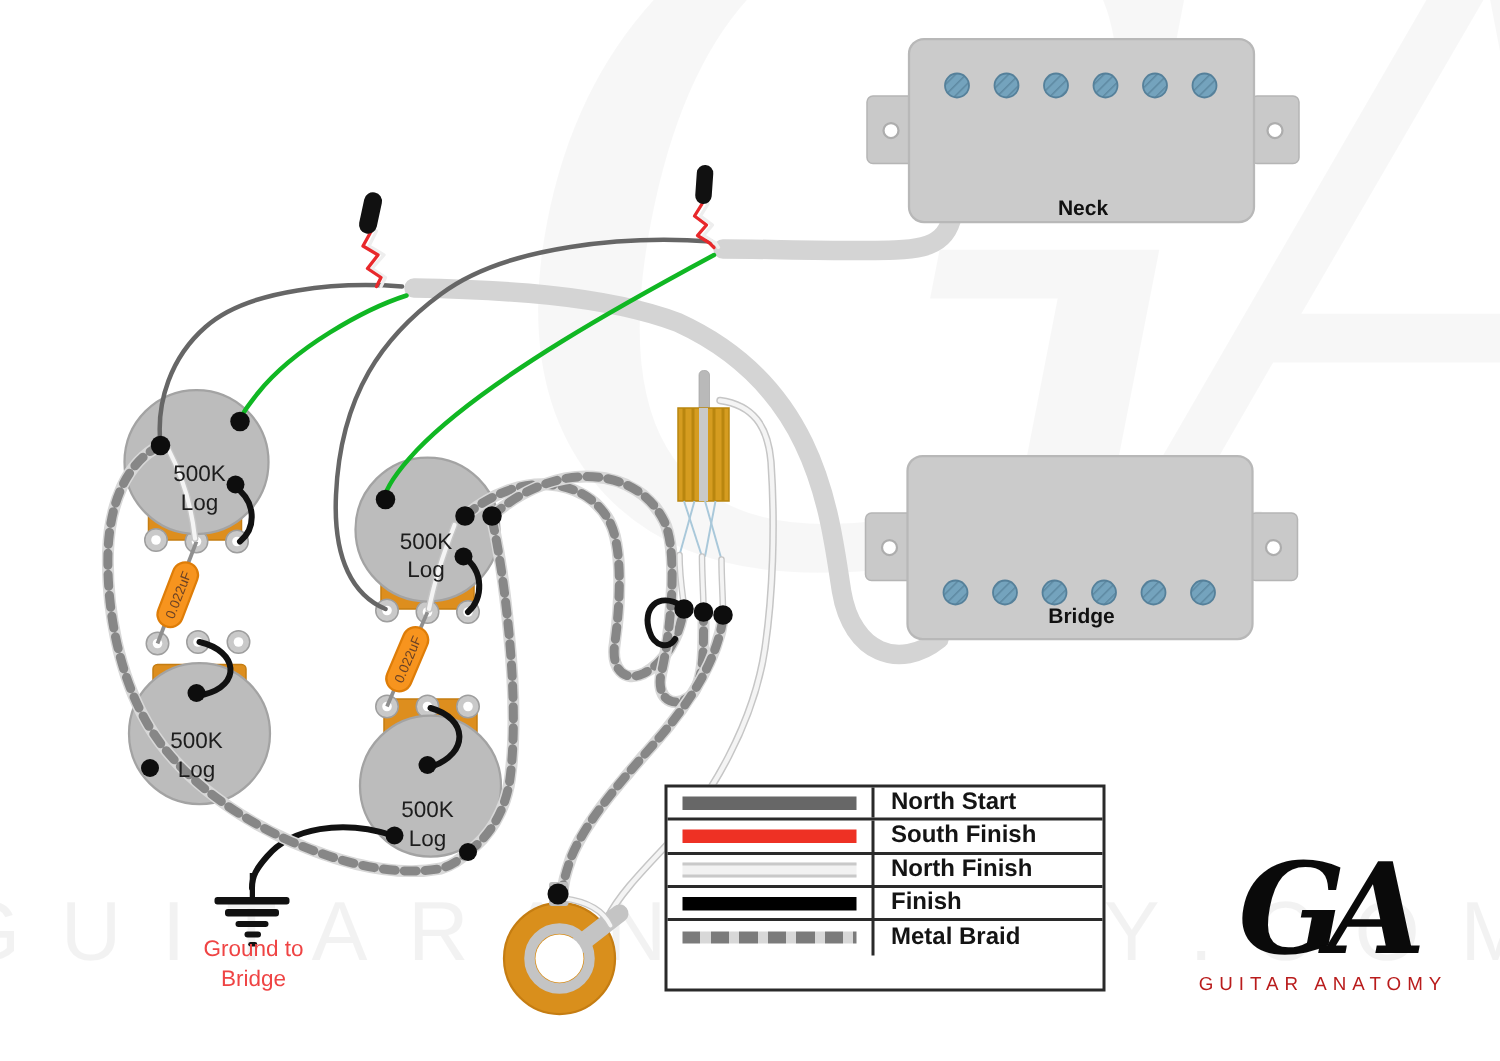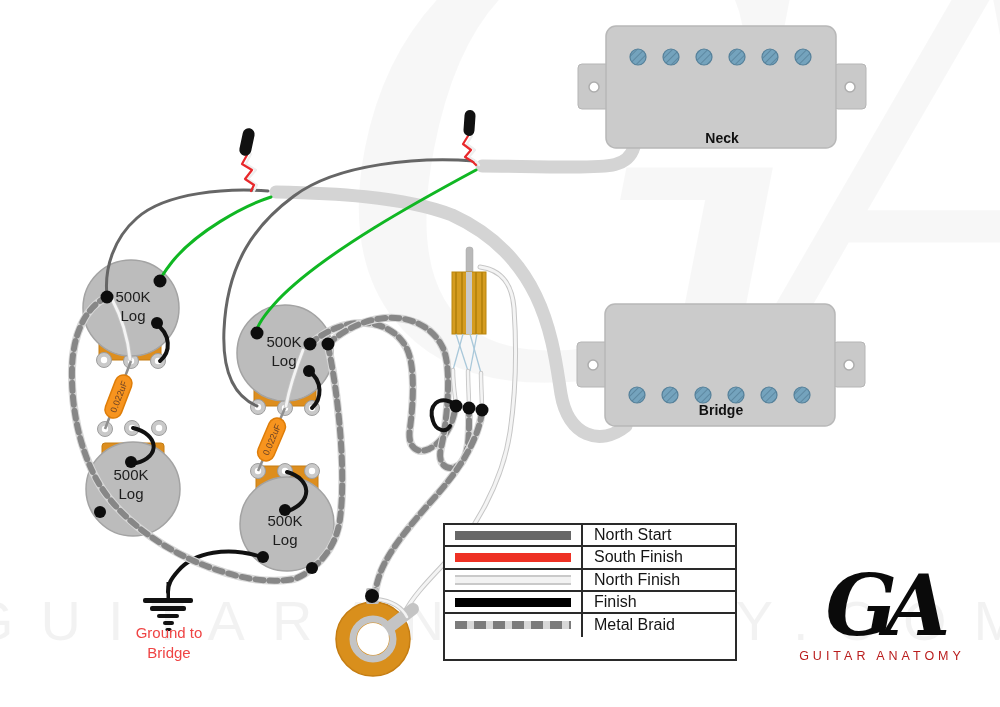--- a/index.html
+++ b/index.html
@@ -16,41 +16,41 @@
   }
   .wm-bottom{
     left:-30px;top:588px;width:1100px;font-size:56px;letter-spacing:27px;
     color:rgba(0,0,0,0.05);z-index:0;white-space:nowrap;user-select:none;
   }
   svg.diagram{position:absolute;left:0;top:0;z-index:1;}
   
   .pot-label{
     width:80px;margin-left:-40px;transform:translateY(-50%);
     text-align:center;font-size:15px;line-height:1.28;color:#1d1d1d;
-    white-space:pre-line;z-index:2;
+    white-space:pre-line;z-index:2;margin-top:20px;
   }
   .ground-label{
     width:120px;margin-left:-60px;text-align:center;font-size:15px;
     line-height:1.35;color:#ef4444;white-space:pre-line;z-index:2;
   }
   
   .legend{
     left:443px;top:523px;width:294px;height:138px;background:#fff;
     border:2px solid #2a2a2a;box-sizing:border-box;display:grid;
     grid-template-rows:repeat(6,1fr);z-index:2;
   }
   .legend-row{display:flex;align-items:stretch;}
   .legend-row:not(:last-child){border-bottom:2px solid #2a2a2a;}
   .legend-swatch-cell{
     width:136px;border-right:2px solid #2a2a2a;display:flex;
     align-items:center;justify-content:center;flex:none;
   }
   .legend-label-cell{
     flex:1;display:flex;align-items:center;padding-left:11px;
-    font-size:16px;color:#141414;
+    font-size:16px;color:#141414;font-weight:bold;
   }
   .sw{width:116px;}
   .sw-0{height:9px;background:#676767;}
   .sw-1{height:6px;background:#f2f2f2;border-top:2px solid #c9c9c9;border-bottom:2px solid #c9c9c9;}
   .sw-2{height:9px;background:#ee3124;}
   .sw-3{height:8px;background:#0cc014;border-top:1px solid #3a3a3a;border-bottom:1px solid #3a3a3a;}
   .sw-4{height:9px;background:#000;}
   .sw-5{height:8px;background:repeating-linear-gradient(90deg,#7b7b7b 0 12px,#d8d8d8 12px 19px);}
   
   .logo{left:798px;top:566px;width:168px;text-align:center;z-index:2;}

